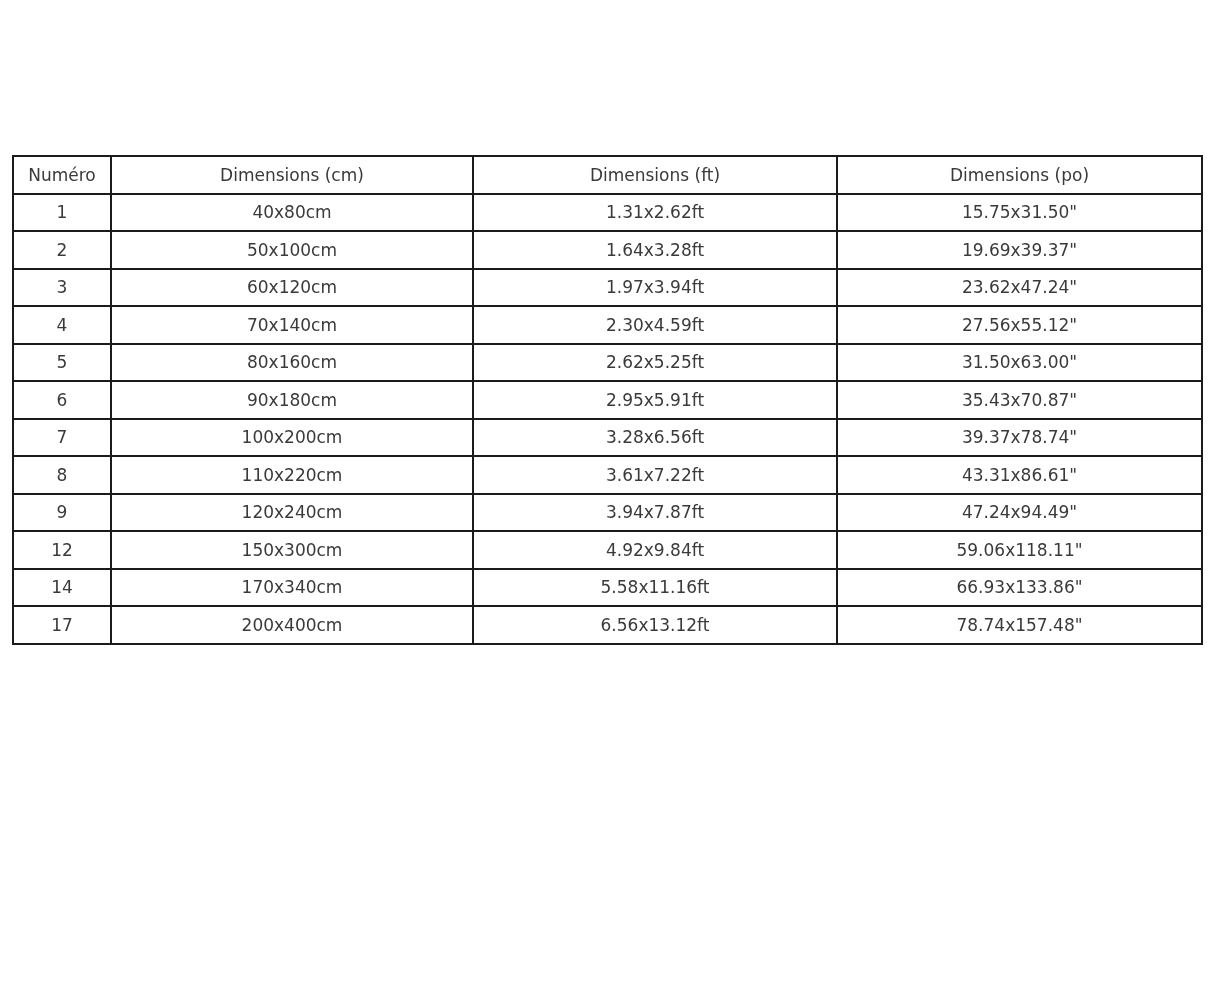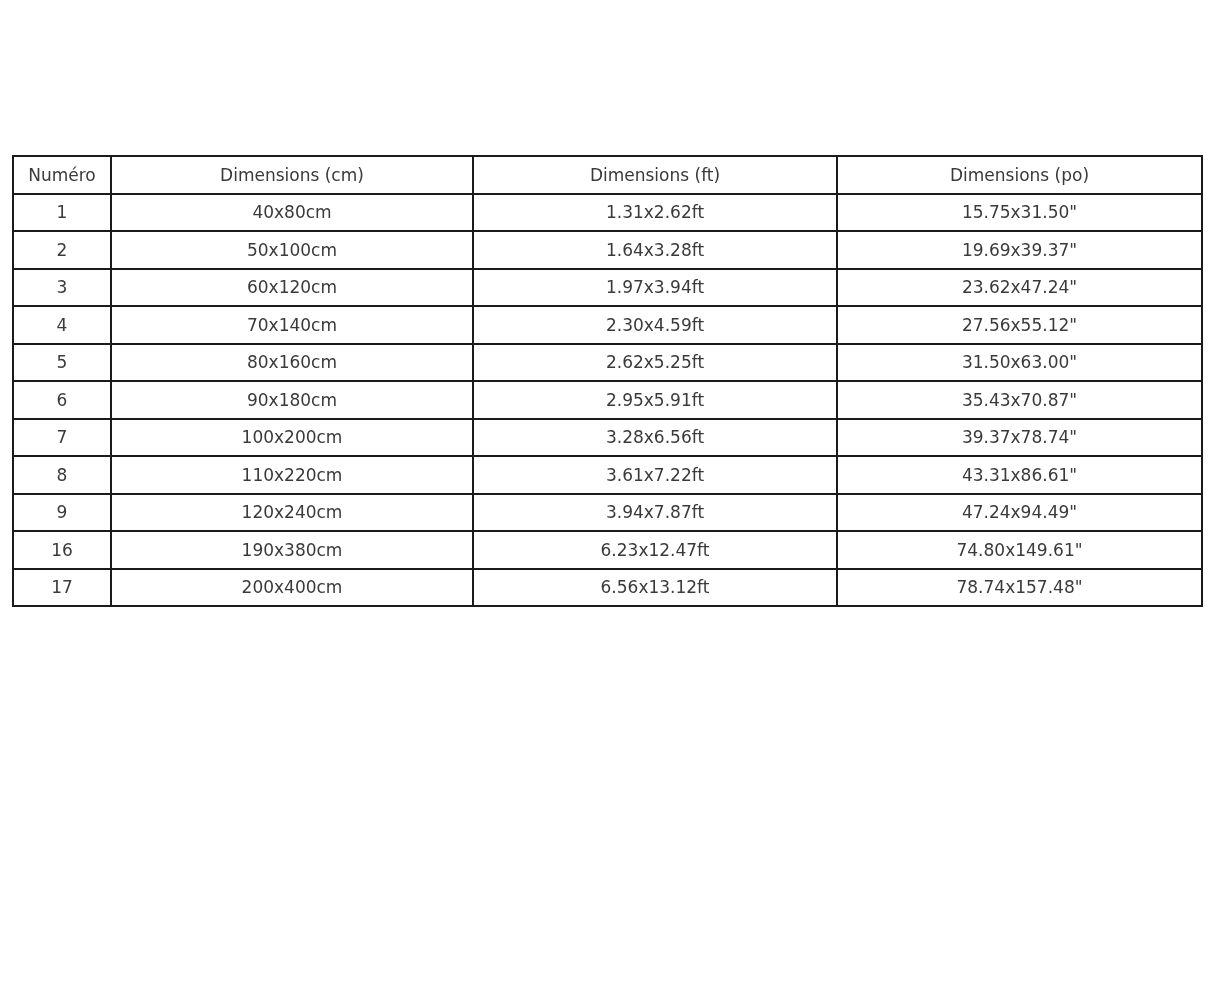--- a/index.html
+++ b/index.html
@@ -117,24 +117,30 @@
             <td>3.61x7.22ft</td>
             <td>43.31x86.61"</td>
           </tr>
           <tr>
             <td>9</td>
             <td>120x240cm</td>
             <td>3.94x7.87ft</td>
             <td>47.24x94.49"</td>
           </tr>
           <tr>
-            <td>16</td>
-            <td>190x380cm</td>
-            <td>6.23x12.47ft</td>
-            <td>74.80x149.61"</td>
+            <td>12</td>
+            <td>150x300cm</td>
+            <td>4.92x9.84ft</td>
+            <td>59.06x118.11"</td>
+          </tr>
+          <tr>
+            <td>14</td>
+            <td>170x340cm</td>
+            <td>5.58x11.16ft</td>
+            <td>66.93x133.86"</td>
           </tr>
           <tr>
             <td>17</td>
             <td>200x400cm</td>
             <td>6.56x13.12ft</td>
             <td>78.74x157.48"</td>
           </tr>
         </tbody>
     </table>
   </div>

